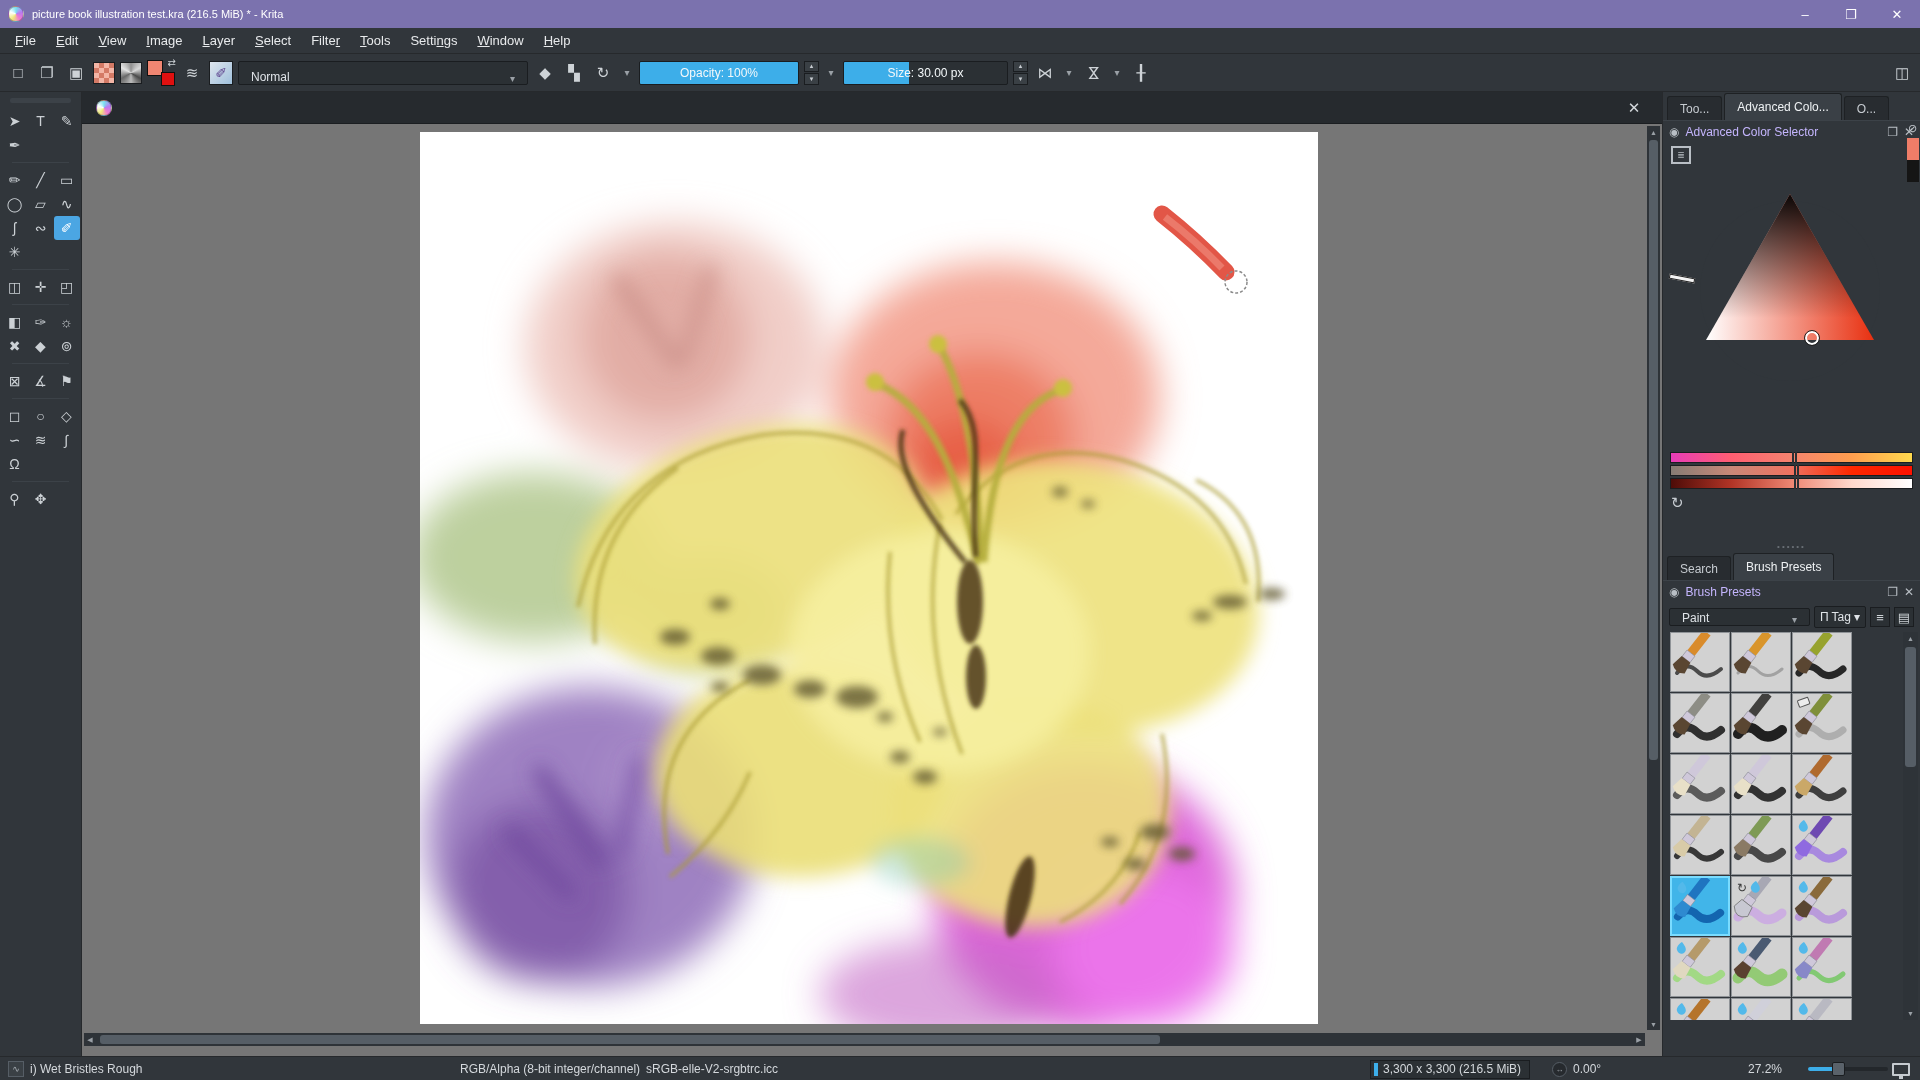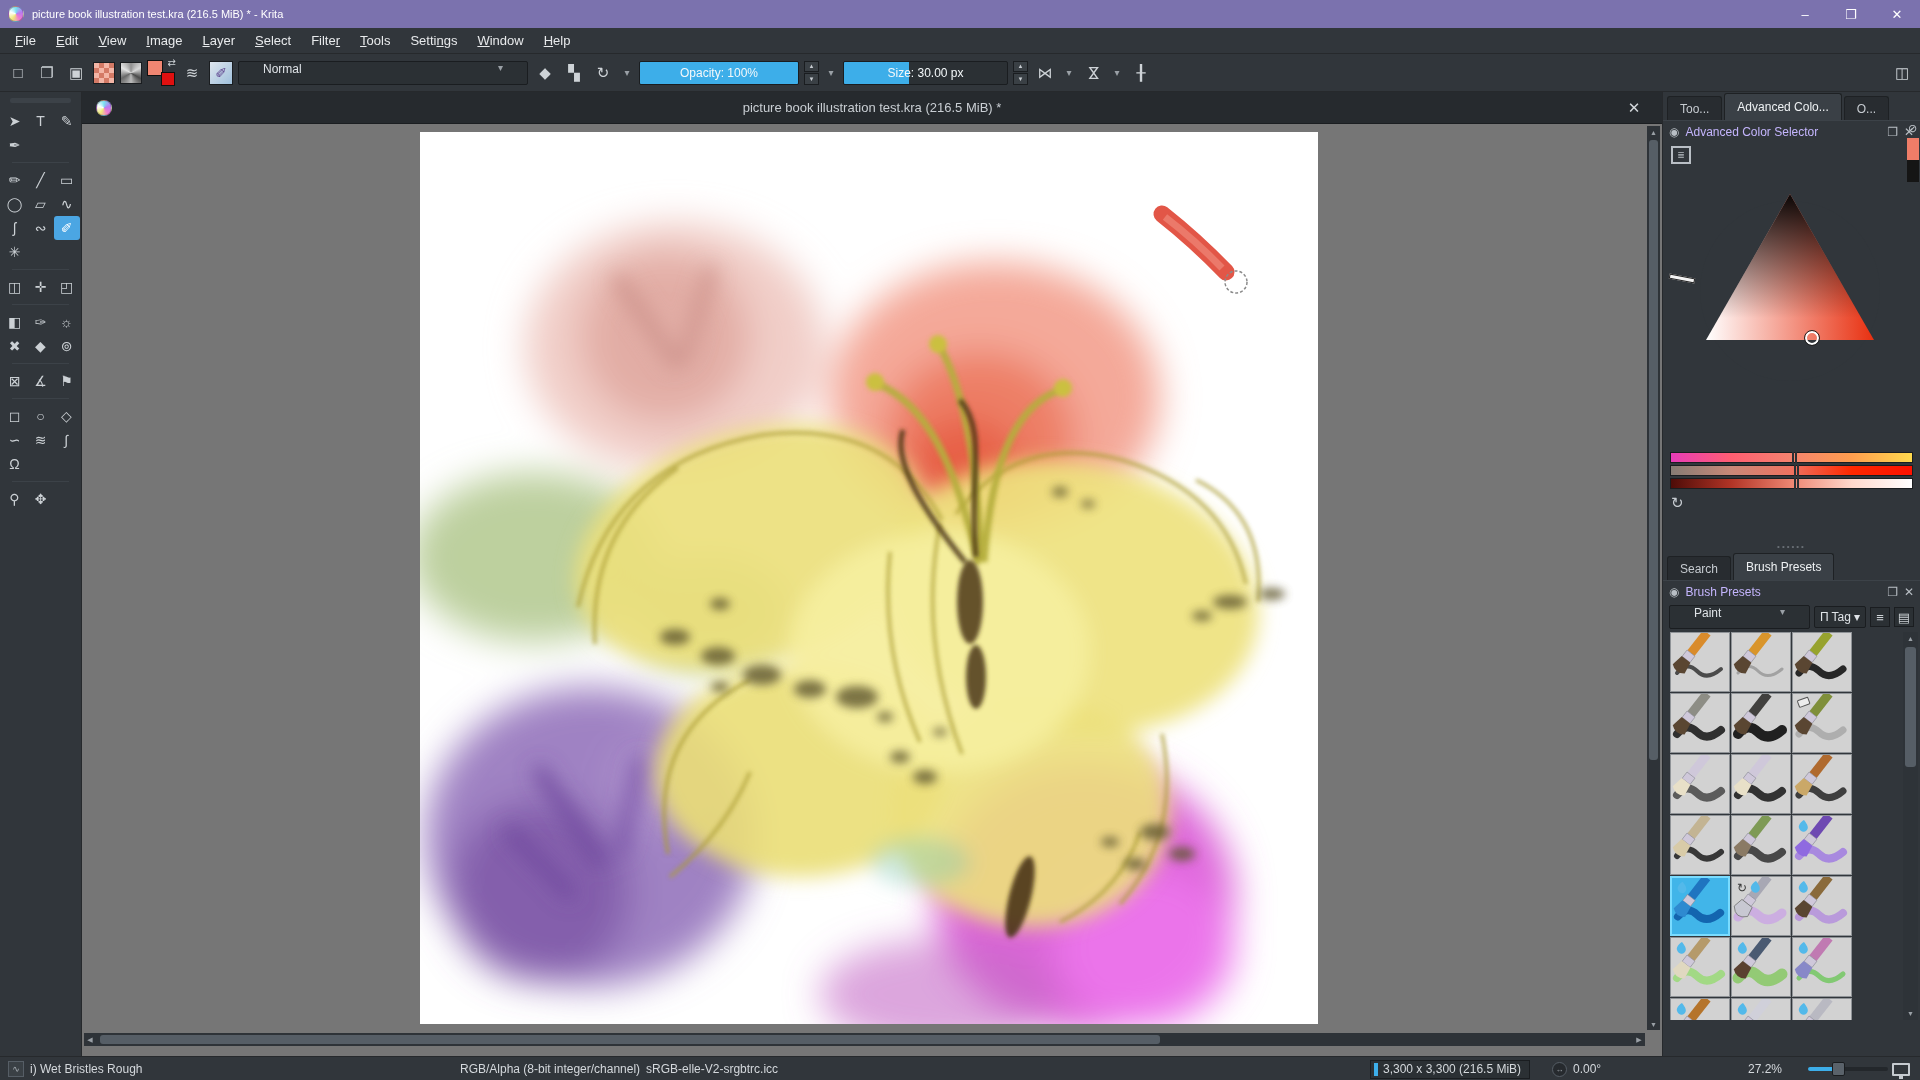--- a/index.html
+++ b/index.html
@@ -33,21 +33,21 @@
       linear-gradient(45deg,#d47a66 25%,#f3b5a6 25%,#f3b5a6 75%,#d47a66 75%);
       background-size:10px 10px; background-position:0 0,5px 5px; }
   .swatch.pattern { background:conic-gradient(#909090,#d8d8d8,#4a4a4a,#bcbcbc,#686868,#e4e4e4,#909090); }
   .fgbg { position:relative; width:28px; height:26px; }
   .fgbg .fg { position:absolute; left:0; top:0; width:16px; height:16px; border:1px solid #111; }
   .fgbg .bg { position:absolute; right:0; bottom:0; width:14px; height:14px; border:1px solid #111; }
   .fgbg .swap { position:absolute; right:-1px; top:-3px; font-size:10px; color:#ced3d7; }
   .brushbox { width:24px; height:24px; border:1px solid #1a1d20; background:linear-gradient(135deg,#dfe6ee,#9fc0dc);
               display:flex; align-items:center; justify-content:center; color:#5a3e8a; font-size:14px; }
   .combo { height:24px; background:#2b3034; border:1px solid #1a1d20; border-radius:2px;
-           display:flex; align-items:flex-start; padding:0 24px; gap:8px; }
+           display:flex; align-items:flex-end; padding:0 12px; gap:8px; }
   .combo .arrow { margin-left:auto; color:#9aa0a6; font-size:10px; }
   .combo.blend { width:290px; }
   .slider { position:relative; height:24px; background:#2b3034; border:1px solid #1a1d20; border-radius:2px; overflow:hidden; }
   .slider .fill { position:absolute; left:0; top:0; bottom:0; background:#3daee9; }
   .slider .slabel { position:absolute; inset:0; display:flex; align-items:center; justify-content:center;
                     color:#f4f8fa; font-size:12px; white-space:pre; }
   .slider.opacity { width:160px; }
   .slider.size { width:165px; }
   .spin { width:15px; height:24px; display:flex; flex-direction:column; gap:1px; }
   .spin div { flex:1; background:#3a4045; display:flex; align-items:center; justify-content:center;
@@ -117,21 +117,21 @@
   .wheel svg { position:absolute; left:0; top:0; }
   .acs-bars { position:absolute; left:7px; right:7px; top:310px; }
   .acs-bar { position:relative; height:11px; margin-bottom:2px; border:1px solid #1a1d20; }
   .acs-bar .bhandle { position:absolute; top:-1px; bottom:-1px; width:5px; border-left:2px solid #2b3034;
                       border-right:2px solid #2b3034; background:transparent; }
   .acs-refresh { position:absolute; left:8px; top:352px; color:#c6cbd0; font-size:15px; }
   .splitter { height:12px; display:flex; align-items:center; justify-content:center; color:#6a7076;
               font-size:8px; letter-spacing:2px; flex:0 0 auto; }
 
   .bp-controls { height:30px; display:flex; align-items:center; padding:0 6px; gap:4px; flex:0 0 auto; }
-  .combo.paint { flex:1; height:24px; }
+  .combo.paint { flex:1; height:18px; }
   .tagbtn { height:22px; background:#2b3034; border:1px solid #1a1d20; border-radius:2px; display:flex;
             align-items:center; padding:0 5px; gap:3px; font-size:12px; color:#dfe3e7; }
   .sqbtn { width:20px; height:20px; display:flex; align-items:center; justify-content:center;
            color:#ced3d7; font-size:13px; border:1px solid #1a1d20; background:#2b3034; }
 
   .bp-grid-wrap { height:388px; position:relative; padding-left:7px; flex:0 0 auto; overflow:hidden; }
   .bp-grid { display:grid; grid-template-columns:repeat(3,60px); grid-auto-rows:60px; gap:1px; width:182px; }
   .bcell { width:60px; height:60px; background:#d2d2d2; border:1px solid #8f9397; }
   .bcell.sel { border:2px solid #7adcff; }
   .bcell svg { display:block; width:100%; height:100%; }
@@ -301,21 +301,20 @@
           <div class="tool-sep"></div>
           <div class="tool-group">
             <div class="tool">⚲</div>
             <div class="tool">✥</div>
           </div>
         </div>
     </div>
 
     <div class="mdi">
       <div class="doc-titlebar">
-        <div class="dtitle">picture book illustration test.kra (216.5 MiB) *</div>
         <div class="krita-logo"></div>
         <div class="doc-close">✕</div>
       </div>
 
       <div class="page">
         <svg width="898" height="892" viewBox="0 0 898 892">
           <defs>
             <filter id="b18" x="-60%" y="-60%" width="220%" height="220%">
                 <feGaussianBlur stdDeviation="18"></feGaussianBlur>
               </filter>

